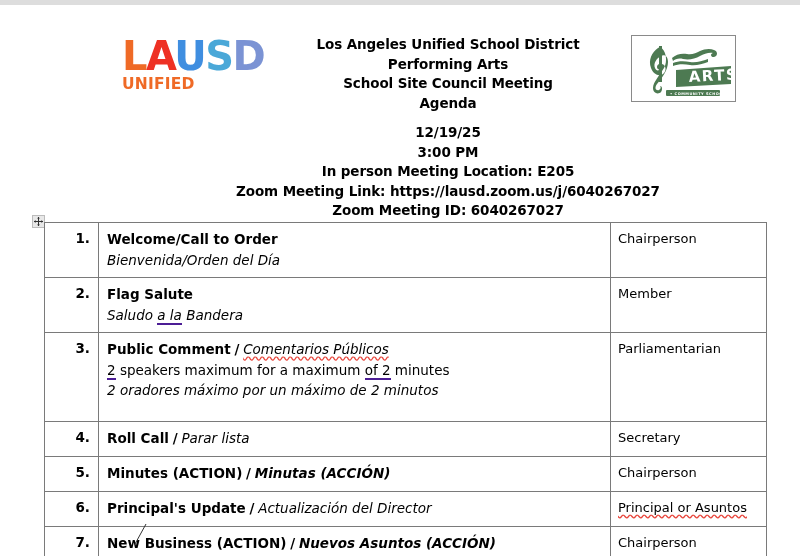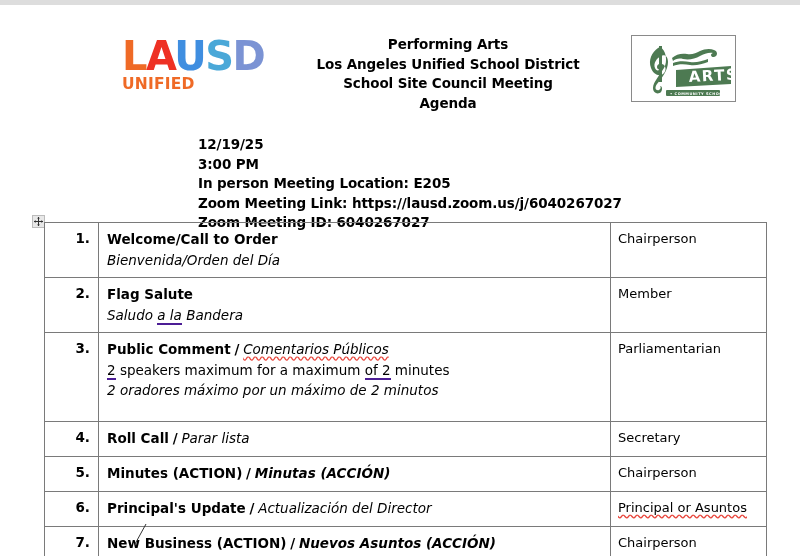--- a/index.html
+++ b/index.html
@@ -70,23 +70,23 @@
     font-family: "DejaVu Sans", sans-serif;
     font-weight: bold;
     font-size: 13.5px;
     line-height: 19.5px;
     color: #000;
     letter-spacing: -0.1px;
   }
   .meeting-block {
     position: absolute;
     left: 150px;
-    top: 130px;
+    top: 118px;
     width: 500px;
-    text-align: left;
+    text-align: center;
   }
   .meeting-block .line {
     font-family: "DejaVu Sans", sans-serif;
     font-weight: bold;
     font-size: 13.5px;
     line-height: 19.5px;
     color: #000;
     letter-spacing: -0.1px;
   }
 
@@ -208,22 +208,22 @@
   <div class="header">
 
     <div class="logo-lausd">
       <div class="word">
         <span style="color:#ef6a26">L</span><span style="color:#ee3124">A</span><span style="color:#3f8ee0">U</span><span style="color:#4aa8d8">S</span><span style="color:#7b93d4">D</span>
       </div>
       <div class="sub" style="color:#ef6a26">UNIFIED</div>
     </div>
 
     <div class="title-block">
+      <div class="line">Los Angeles Unified School District</div>
       <div class="line">Performing Arts</div>
-      <div class="line">Los Angeles Unified School District</div>
       <div class="line">School Site Council Meeting</div>
       <div class="line">Agenda</div>
     </div>
 
     <div class="meeting-block">
       <div class="line">12/19/25</div>
       <div class="line">3:00 PM</div>
       <div class="line">In person Meeting Location: E205</div>
       <div class="line">Zoom Meeting Link: https://lausd.zoom.us/j/6040267027</div>
       <div class="line">Zoom Meeting ID: 6040267027</div>

